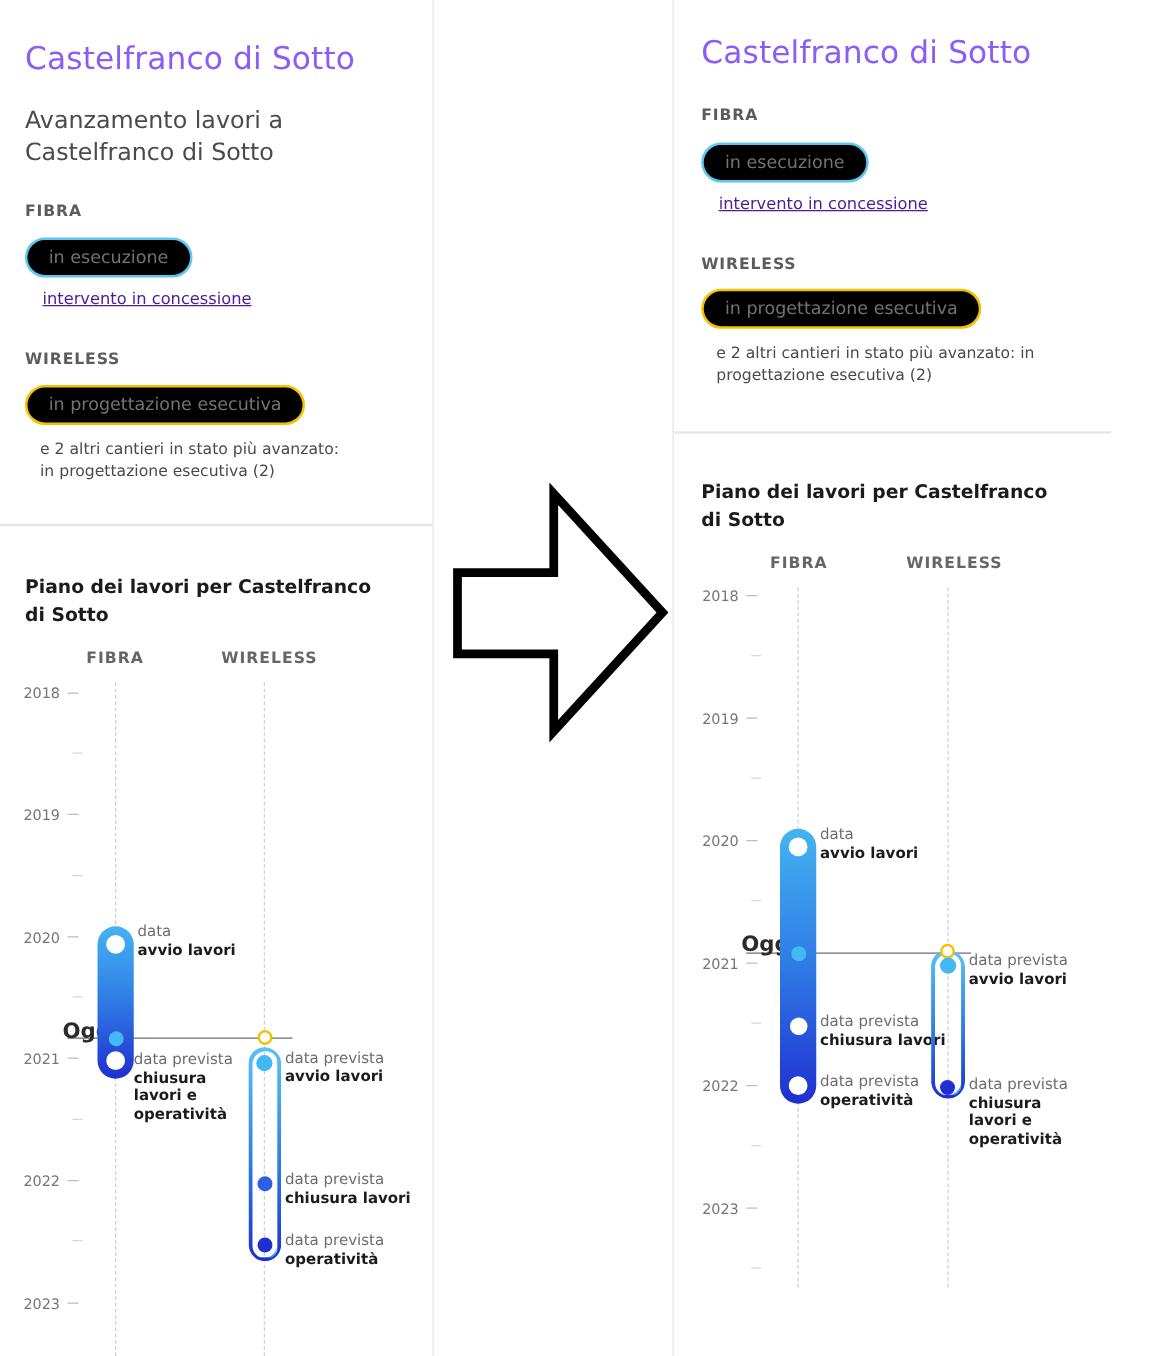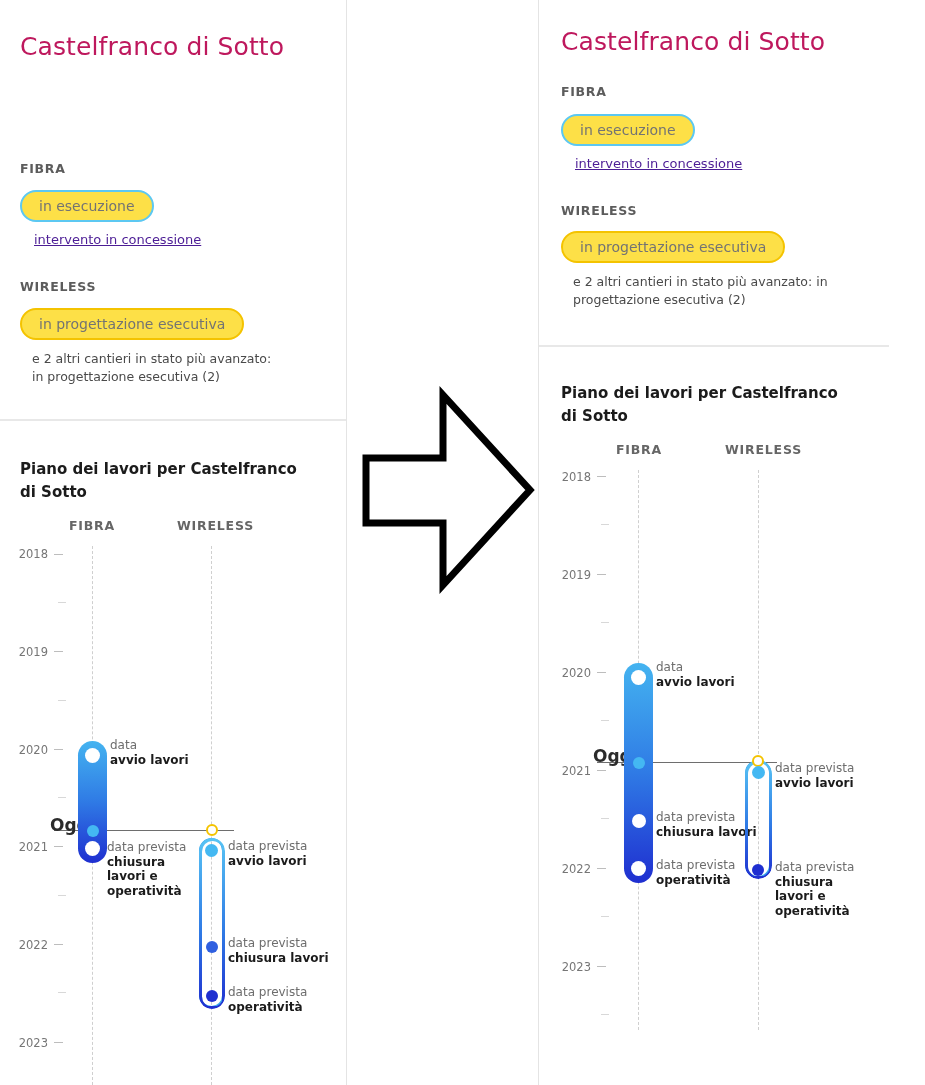--- a/index.html
+++ b/index.html
@@ -21,42 +21,42 @@
   .panel { position: absolute; background: #fff; box-sizing: border-box; }
   #panel-left  { left: 0;   top: 0;  width: 347px; height: 1085px; border-right: 1px solid #e4e4e4; }
   #panel-right { left: 538px; top: 0; width: 387px; height: 1085px; border-left: 1px solid #e4e4e4; }
 
   .divider { position: absolute; height: 2px; background: #e8e8e8; }
 
   
   .town-title {
     font-size: 25px;
     font-weight: 400;
-    color: #be185d;
+    color: #8b5cf6;
     letter-spacing: .1px;
     line-height: 1.2;
   }
   .subtitle {
     font-size: 19px;
     font-weight: 400;
     color: #4a4a4a;
     line-height: 1.35;
   }
   .tech-label {
     font-size: 12.5px;
     font-weight: 700;
     color: #5c5c5c;
     letter-spacing: .7px;
   }
   .badge {
     display: inline-block;
     border-radius: 999px;
     font-size: 14px;
     color: #737373;
-    background: #fde047;
+    background: #000000;
     box-sizing: border-box;
     text-align: center;
     white-space: nowrap;
   }
   .badge.blue   { border: 2px solid #5cc8f2; }
   .badge.yellow { border: 2px solid #f4c300; }
   .link-note {
     font-size: 13px;
     color: #4c1d95;
     text-decoration: underline;
@@ -159,20 +159,21 @@
 </style>
 </head>
 <body>
 
 <div id="page">
 
   <div class="panel" id="panel-left">
 
     <div class="town-title" style="position:absolute;left:20px;top:32px;width:300px;">Castelfranco di Sotto</div>
 
+    <div class="subtitle" style="position:absolute;left:20px;top:84px;width:230px;">Avanzamento lavori a Castelfranco di Sotto</div>
 
     <div class="tech-label" style="position:absolute;left:20px;top:161px;">FIBRA</div>
 
     <div class="badge blue" style="position:absolute;left:20px;top:190px;padding:6px 17px;">in esecuzione</div>
 
     <div class="link-note" style="position:absolute;left:34px;top:232px;">intervento in concessione</div>
 
     <div class="tech-label" style="position:absolute;left:20px;top:279px;">WIRELESS</div>
 
     <div class="badge yellow" style="position:absolute;left:20px;top:308px;padding:6px 17px;">in progettazione esecutiva</div>

